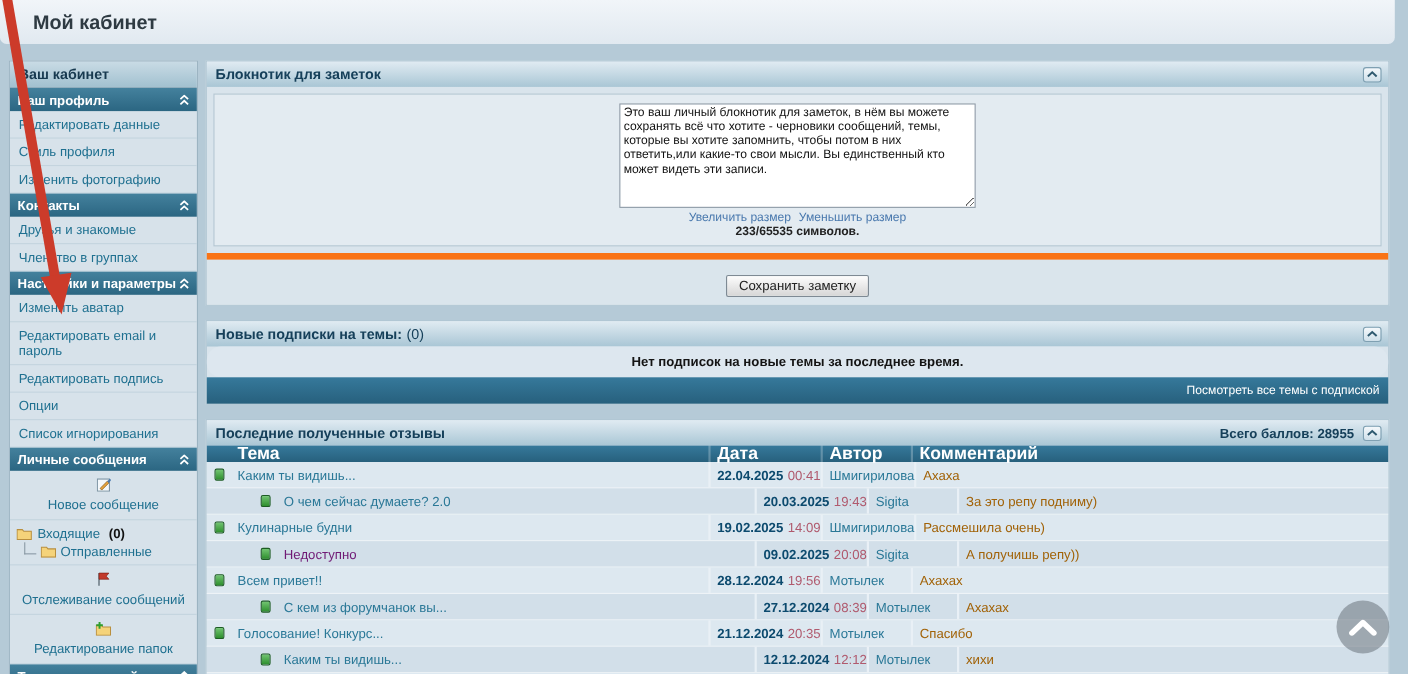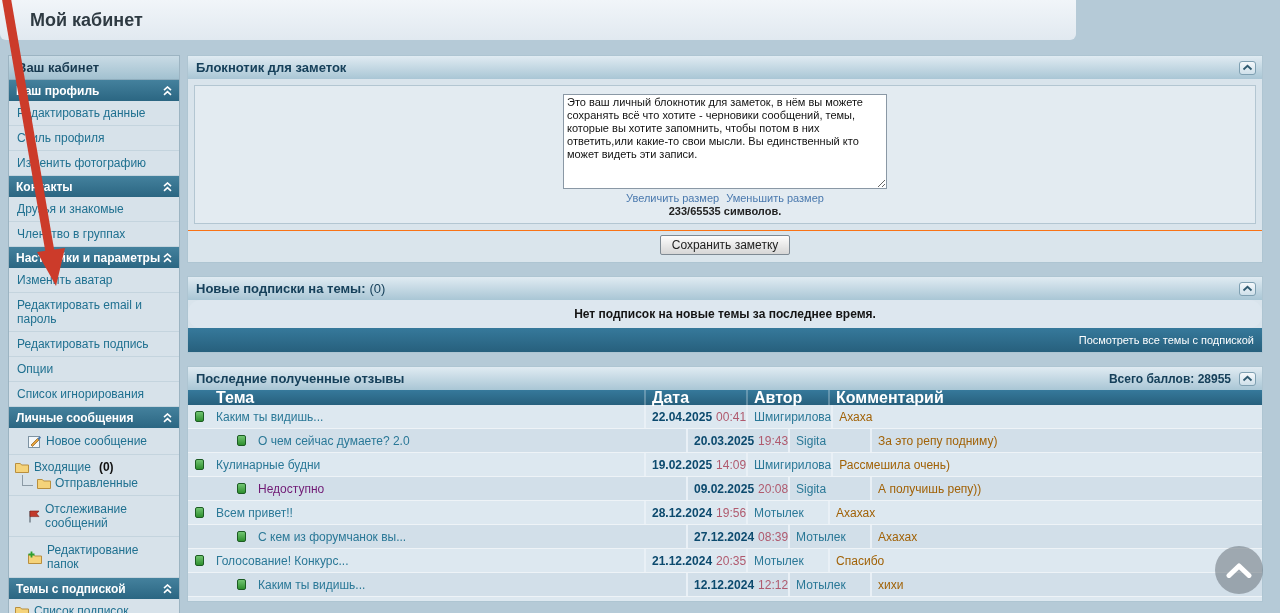--- a/index.html
+++ b/index.html
@@ -6,21 +6,21 @@
   html, body { width: 1280px; height: 613px; overflow: hidden; }
   body {
     position: relative;
     background: #b5cad7;
     font-family: "Liberation Sans", sans-serif;
     color: #222;
   }
   
   .topbar {
     position: absolute; top: 0; left: 0;
-    width: 1076px; height: 40px;
+    width: 1268px; height: 40px;
     background: linear-gradient(#f1f5f9, #e1e9f0);
     border-radius: 0 0 6px 6px;
   }
   .topbar h1 {
     font-size: 18px; font-weight: bold; color: #2e3a42;
     line-height: 40px; padding-left: 30px;
   }
   
   .sidebar {
     position: absolute; left: 8px; top: 55px; width: 172px;
@@ -43,22 +43,22 @@
   }
   .sb-item {
     display: block; padding: 5px 8px;
     font-size: 12px; color: #1f7090;
     border-bottom: 1px solid #c4d4de;
     cursor: pointer; text-decoration: none;
   }
   .sb-item:last-child { border-bottom: none; }
   .sb-iconitem {
     display: flex; align-items: center; gap: 5px;
-    padding: 6px 19px; font-size: 12px; color: #1f7090;
-    border-bottom: 1px solid #c4d4de; cursor: pointer;
+    padding: 6px 6px; font-size: 12px; color: #1f7090;
+    border-bottom: 1px solid #c4d4de; cursor: pointer; flex-direction: column;
   }
   .sb-group { border-bottom: 1px solid #c4d4de; padding: 5px 6px; font-size: 12px; }
   .sb-group .row { display: flex; align-items: center; gap: 5px; color: #1f7090; cursor: pointer; }
   .sb-sub { display: flex; align-items: center; gap: 4px; margin: 2px 0 0 7px; color: #1f7090; cursor: pointer; }
   .tree { width: 11px; height: 11px; border-left: 1px solid #8b9aa5; border-bottom: 1px solid #8b9aa5; margin-top: -6px; }
   .count-bold { font-weight: bold; color: #111; margin-left: 3px; }
   
   .icon { flex: 0 0 auto; display: inline-block; line-height: 0; }
   
   .main { position: absolute; left: 187px; top: 55px; width: 1076px; }
@@ -85,22 +85,22 @@
   .notepad-inner textarea {
     width: 324px; height: 95px;
     font-family: "Liberation Sans", sans-serif; font-size: 11px; line-height: 13px;
     border: 1px solid #8a98a5; padding: 1px 3px; background: #fff; color: #111;
     text-align: left; vertical-align: top;
   }
   .resize-links { margin-top: 3px; font-size: 11px; }
   .resize-links a { color: #4a79ae; cursor: pointer; text-decoration: none; margin: 0 2px; }
   .char-count { font-size: 11px; font-weight: bold; color: #222; margin-top: 1px; }
   .save-strip {
-    border-top: 1px solid #f97316; background: #dae5ec;
-    text-align: center; padding: 4px 0 7px;
+    border-top: 6px solid #f97316; background: #dae5ec;
+    text-align: center; padding: 14px 0 7px;
   }
   .save-strip button {
     font-family: "Liberation Sans", sans-serif; font-size: 12px; color: #222;
     padding: 2px 11px; background: linear-gradient(#fdfdfd, #d6d6d6);
     border: 1px solid #7e8a94; border-radius: 2px; cursor: pointer;
   }
   
   .subs-count { font-weight: normal; margin-left: 4px; }
   .subs-empty {
     background: #dde7ef; text-align: center;

